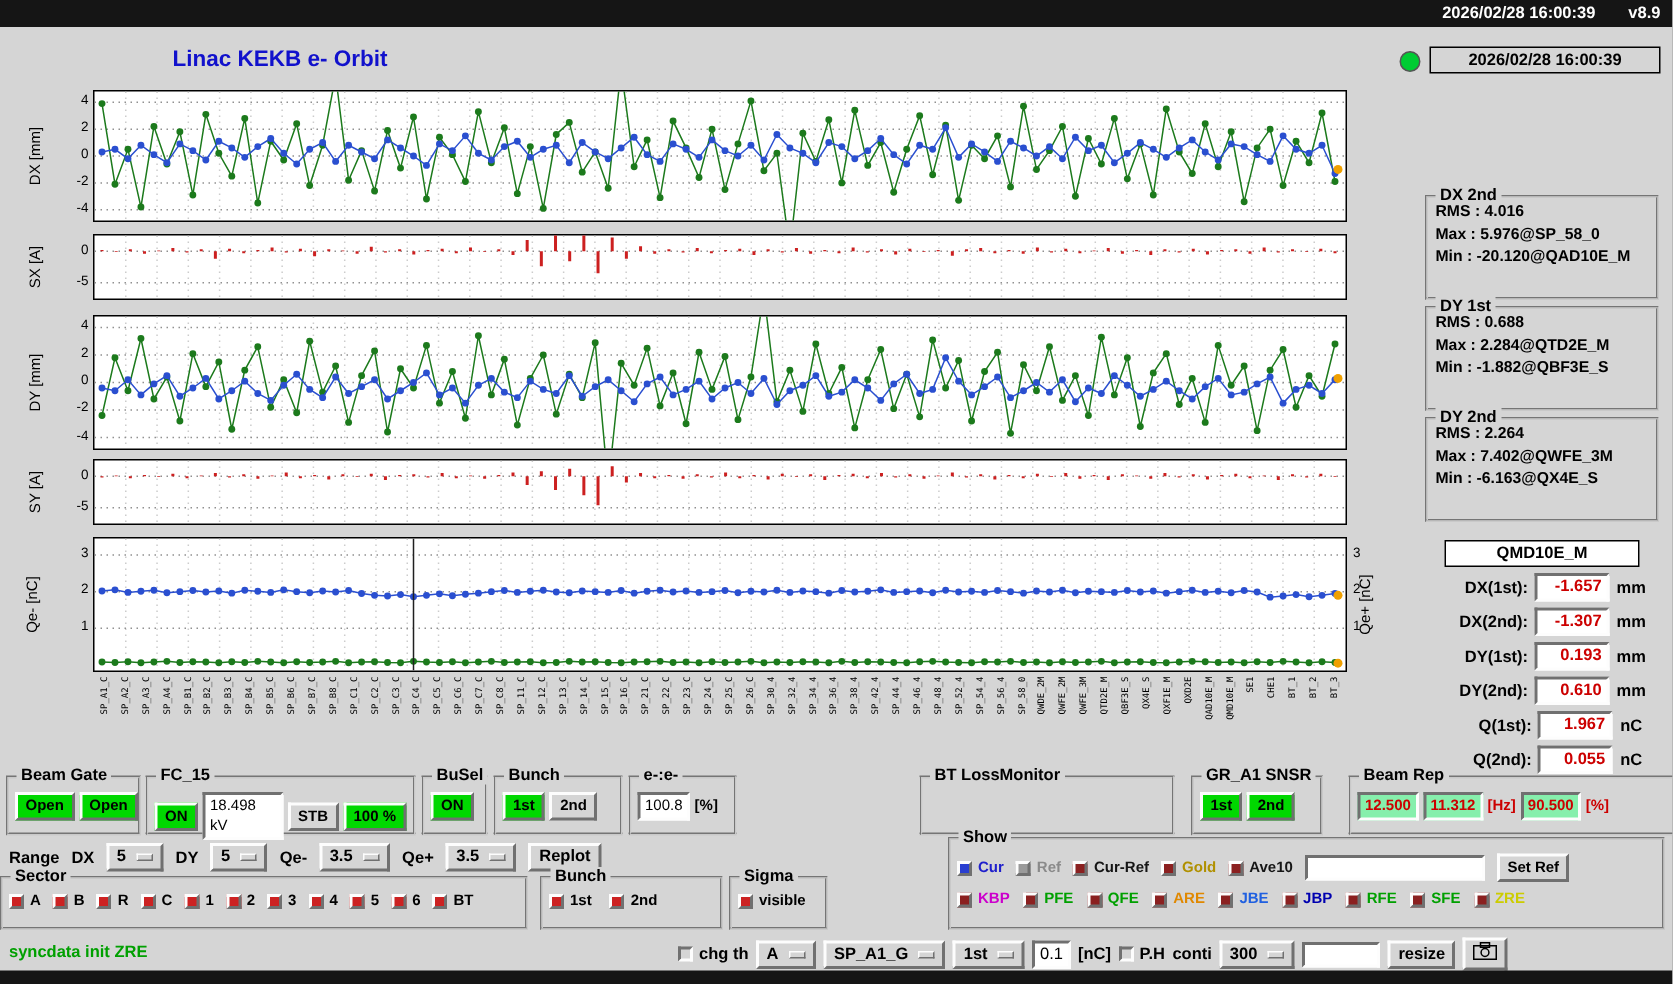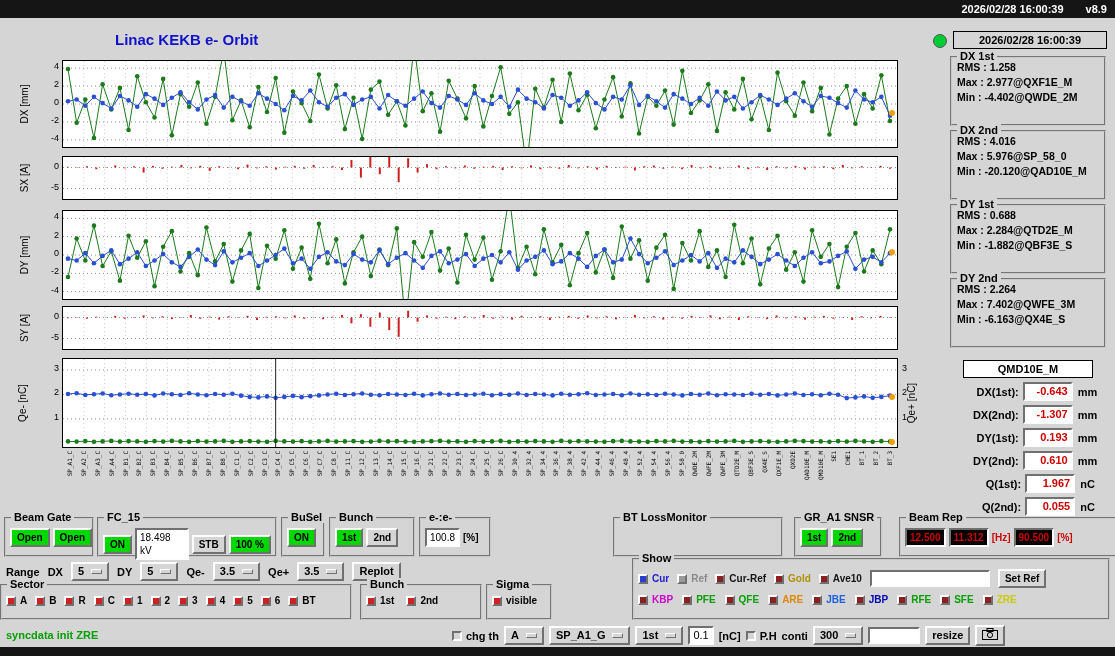--- a/index.html
+++ b/index.html
@@ -23,21 +23,21 @@
   .statbox .ln{display:block;margin:3px 0 0 5px;font-size:10.5px;font-weight:bold;white-space:nowrap;}
   .statbox .ln:first-of-type{margin-top:7px;}
   .qmd{position:absolute;left:950px;top:360px;width:156px;}
   .qmd-title{width:130px;margin:0 auto;text-align:center;font-weight:bold;background:#fff;border:1px solid #000;padding:2px 0;}
   .qmd-row{display:flex;align-items:center;margin-top:4px;justify-content:center;}
   .ql{flex:0 0 60px;text-align:right;font-weight:bold;margin-right:4px;}
   .qv{flex:0 0 50px;text-align:right;}
   .qu{margin-left:5px;font-weight:bold;}
   .val{display:inline-block;background:#fff;border:2px solid;border-color:#707070 #fdfdfd #fdfdfd #707070;padding:1px 3px;line-height:13px;}
   .val.red{color:#c00;font-weight:bold;}
-  .val.pink{background:#000000;color:#c00;font-weight:bold;}
+  .val.pink{background:#86efac;color:#c00;font-weight:bold;}
   .btn{display:inline-block;background:#d5d5d5;border:2px solid;border-color:#fdfdfd #707070 #707070 #fdfdfd;padding:1px 5px;font-weight:bold;line-height:13px;cursor:default;white-space:nowrap;}
   .btn.green{background:#00d800;}
   .grp{position:absolute;border:2px groove #c9c9c9;padding:9px 4px 3px 4px;font-size:10px;}
   .grp-title{position:absolute;top:-8px;left:5px;background:#d5d5d5;padding:0 3px;font-weight:bold;font-size:11px;white-space:nowrap;}
   .row{display:flex;align-items:center;gap:3px;}
   .cb{display:inline-flex;align-items:center;gap:4px;}
   .ind{width:10px;height:10px;border:2px solid;border-color:#fdfdfd #707070 #707070 #fdfdfd;flex:0 0 auto;}
   .cbl{font-weight:bold;}
   .opt{display:inline-flex;align-items:center;gap:7px;background:#d5d5d5;border:2px solid;border-color:#fdfdfd #707070 #707070 #fdfdfd;padding:1px 5px;font-weight:bold;line-height:13px;white-space:nowrap;}
   .dash{width:11px;height:5px;border:1px solid;border-color:#fdfdfd #707070 #707070 #fdfdfd;background:#d5d5d5;}
@@ -1157,21 +1157,21 @@
       <span class="xl" style="left: 796.203px;">BT_1</span>
       <span class="xl" style="left: 810.102px;">BT_2</span>
       <span class="xl" style="left: 824px;">BT_3</span>
     </div>
 
   <div class="qmd">
     <div class="qmd-title">QMD10E_M</div>
     <div id="qmd-rows">
         <div class="qmd-row">
           <span class="ql">DX(1st):</span>
-          <span class="val red qv">-0.643</span>
+          <span class="val red qv">-1.657</span>
           <span class="qu">mm</span>
         </div>
         <div class="qmd-row">
           <span class="ql">DX(2nd):</span>
           <span class="val red qv">-1.307</span>
           <span class="qu">mm</span>
         </div>
         <div class="qmd-row">
           <span class="ql">DY(1st):</span>
           <span class="val red qv">0.193</span>
@@ -1457,26 +1457,20 @@
     <span class="entry" style="width:52px;"></span>
     <span class="btn" style="font-size:11px;">resize</span>
     <span class="btn"><svg width="16" height="12" viewBox="0 0 16 12">
           <rect x="0.5" y="2.5" width="15" height="9" fill="none" stroke="#000"></rect>
           <rect x="5" y="0.5" width="6" height="3" fill="none" stroke="#000"></rect>
           <circle cx="8" cy="7" r="2.6" fill="none" stroke="#000"></circle>
         </svg></span>
   </div>
 
   <div class="botbar"></div>
-<div class="statbox" style="top: 56px;">
-      <span class="bt">DX 1st</span>
-      <span class="ln">RMS : 1.258</span>
-      <span class="ln">Max : 2.977@QXF1E_M</span>
-      <span class="ln">Min : -4.402@QWDE_2M</span>
-    </div>
     <div class="statbox" style="top: 130px;">
       <span class="bt">DX 2nd</span>
       <span class="ln">RMS : 4.016</span>
       <span class="ln">Max : 5.976@SP_58_0</span>
       <span class="ln">Min : -20.120@QAD10E_M</span>
     </div>
     <div class="statbox" style="top: 204px;">
       <span class="bt">DY 1st</span>
       <span class="ln">RMS : 0.688</span>
       <span class="ln">Max : 2.284@QTD2E_M</span>

